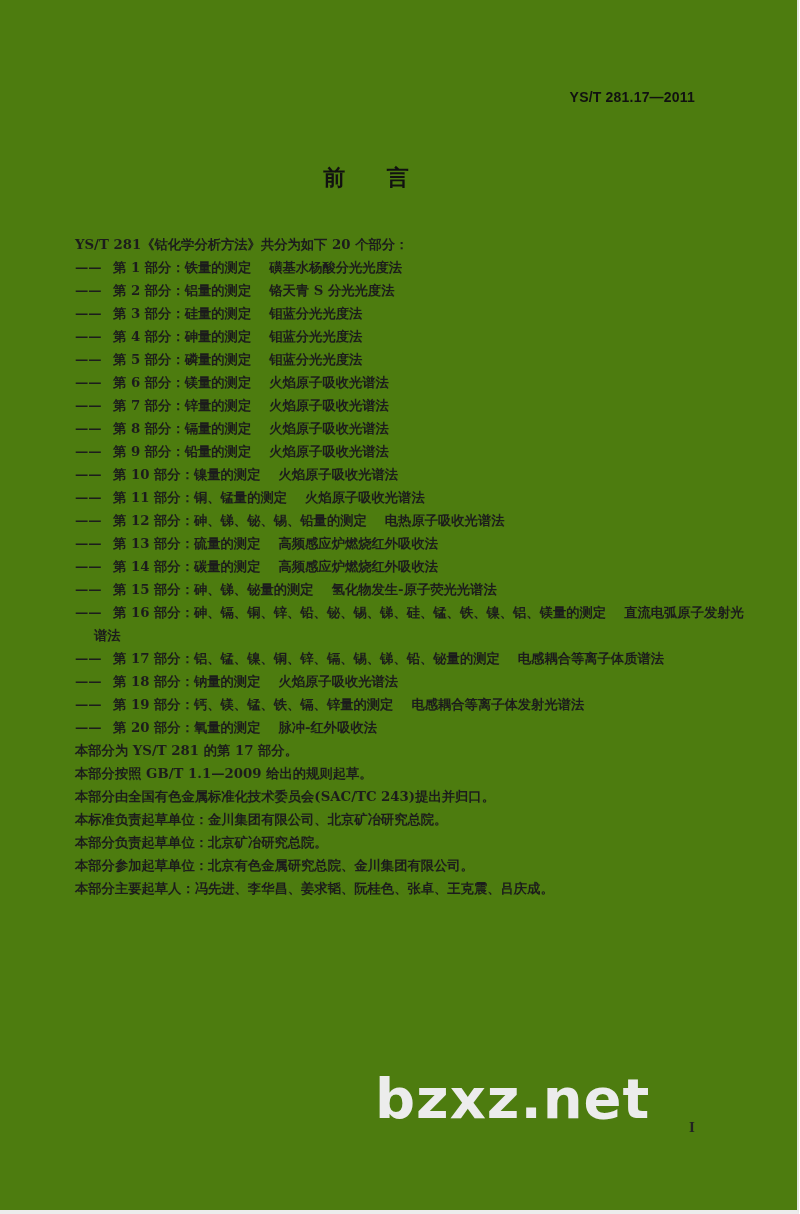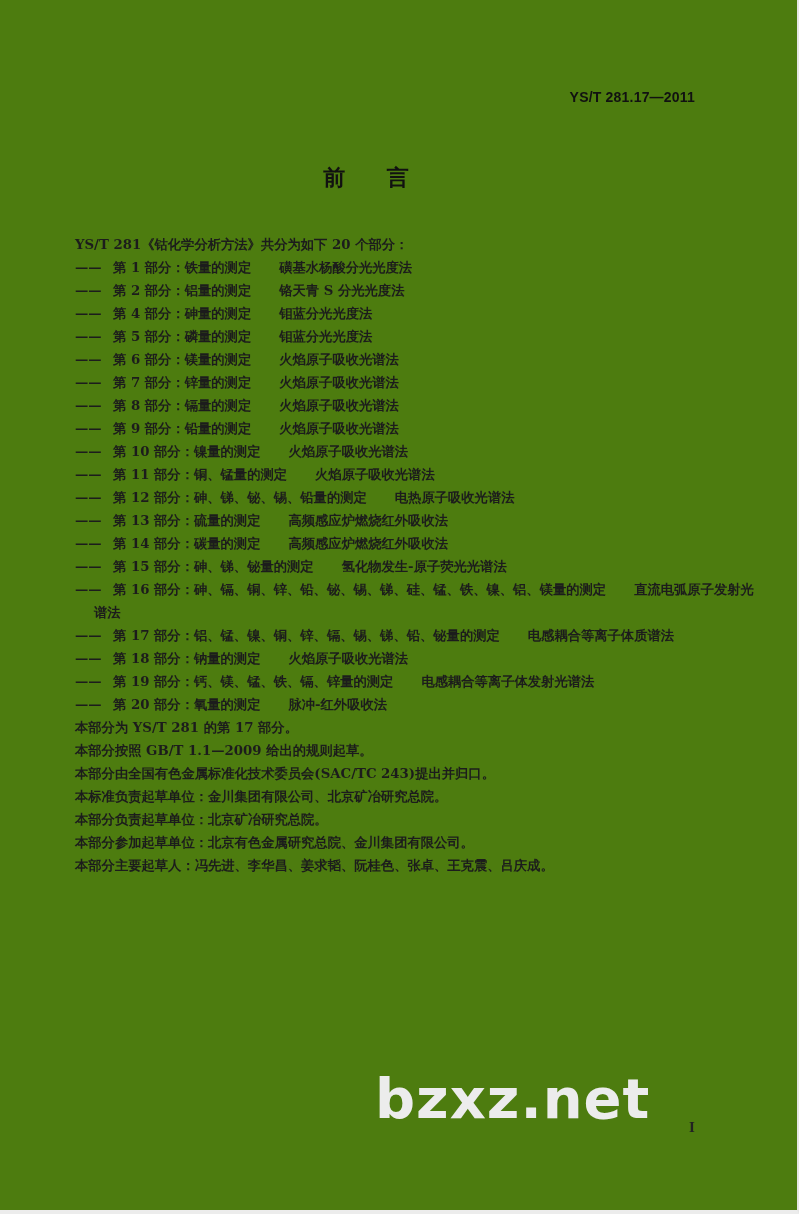--- a/index.html
+++ b/index.html
@@ -20,21 +20,21 @@
       position: absolute; left: 0; width: 732px; top: 163px; text-align: center;
       font-family: "DejaVu Sans", sans-serif; font-size: 22px; font-weight: bold; color: #111;
     }
     .title span { display: inline-block; margin: 0 17px; }
     .body-text {
       position: absolute; left: 75px; top: 233px; width: 660px;
       font-size: 13.3px; line-height: 23px; font-weight: bold; color: #1c1c1c;
     }
     .line { white-space: nowrap; height: 23px; }
     .item .dash { display: inline-block; width: 38px; }
-    .item .method { margin-left: 28px; }
+    .item .method { margin-left: 18px; }
     .wrap { padding-left: 19px; }
     .watermark {
       position: absolute; left: 375px; top: 1066px;
       font-family: "DejaVu Sans", sans-serif; font-weight: bold; font-size: 56px;
       color: #ececec; letter-spacing: 1px;
     }
     .page-num {
       position: absolute; left: 689px; top: 1119px;
       font-family: "Liberation Serif", serif; font-size: 15px; font-weight: bold; color: #222;
     }
@@ -48,20 +48,21 @@
   <div class="title">
     <span>前</span>
     <span>言</span>
   </div>
 
   <div class="body-text">
     <div class="line">YS/T 281《钴化学分析方法》共分为如下 20 个部分：</div>
 
     <div class="line item"><span class="dash">——</span><span>第 1 部分：铁量的测定</span><span class="method">磺基水杨酸分光光度法</span></div>
     <div class="line item"><span class="dash">——</span><span>第 2 部分：铝量的测定</span><span class="method">铬天青 S 分光光度法</span></div>
+    <div class="line item"><span class="dash">——</span><span>第 3 部分：硅量的测定</span><span class="method">钼蓝分光光度法</span></div>
     <div class="line item"><span class="dash">——</span><span>第 4 部分：砷量的测定</span><span class="method">钼蓝分光光度法</span></div>
     <div class="line item"><span class="dash">——</span><span>第 5 部分：磷量的测定</span><span class="method">钼蓝分光光度法</span></div>
     <div class="line item"><span class="dash">——</span><span>第 6 部分：镁量的测定</span><span class="method">火焰原子吸收光谱法</span></div>
     <div class="line item"><span class="dash">——</span><span>第 7 部分：锌量的测定</span><span class="method">火焰原子吸收光谱法</span></div>
     <div class="line item"><span class="dash">——</span><span>第 8 部分：镉量的测定</span><span class="method">火焰原子吸收光谱法</span></div>
     <div class="line item"><span class="dash">——</span><span>第 9 部分：铅量的测定</span><span class="method">火焰原子吸收光谱法</span></div>
     <div class="line item"><span class="dash">——</span><span>第 10 部分：镍量的测定</span><span class="method">火焰原子吸收光谱法</span></div>
     <div class="line item"><span class="dash">——</span><span>第 11 部分：铜、锰量的测定</span><span class="method">火焰原子吸收光谱法</span></div>
     <div class="line item"><span class="dash">——</span><span>第 12 部分：砷、锑、铋、锡、铅量的测定</span><span class="method">电热原子吸收光谱法</span></div>
     <div class="line item"><span class="dash">——</span><span>第 13 部分：硫量的测定</span><span class="method">高频感应炉燃烧红外吸收法</span></div>

